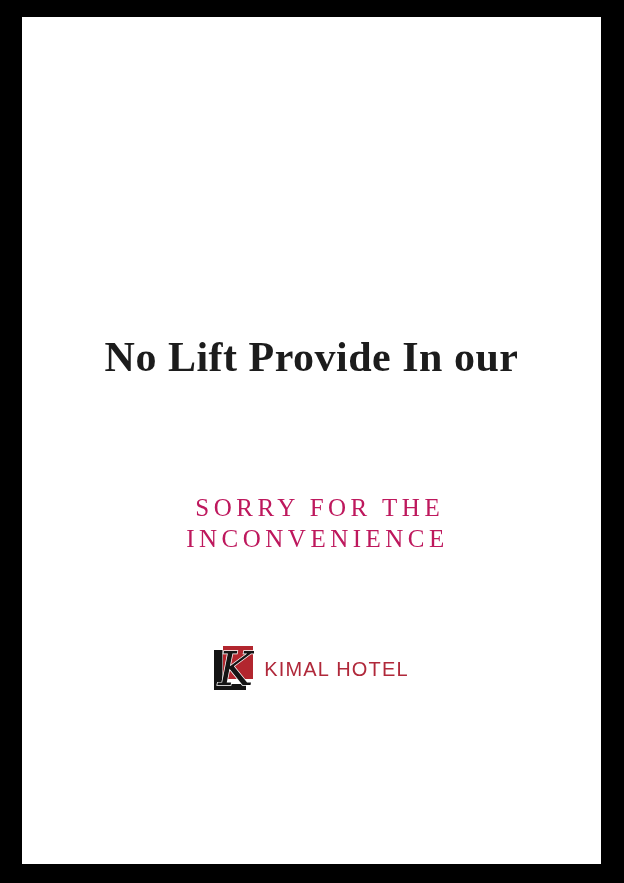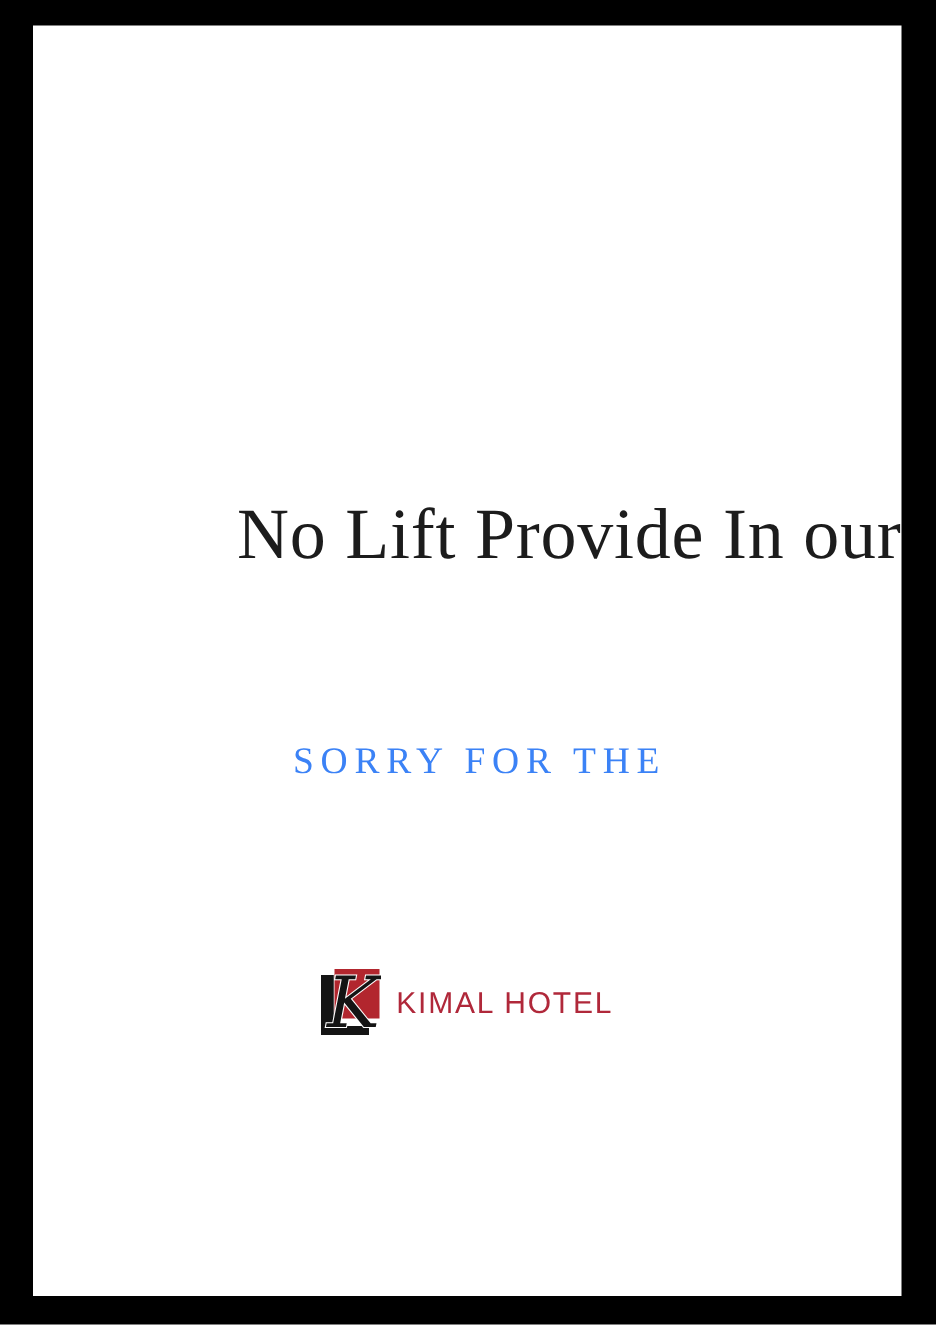--- a/index.html
+++ b/index.html
@@ -20,24 +20,24 @@
     right: 23px;
     bottom: 19px;
     background: #ffffff;
   }
   .heading {
     position: absolute;
     top: 313px;
     left: 0;
     right: 0;
     margin: 0;
-    text-align: right;
+    text-align: center;
     font-family: "Liberation Serif", "DejaVu Serif", serif;
-    font-weight: 400;
-    font-size: 48px;
+    font-weight: 700;
+    font-size: 42px;
     line-height: 54px;
     letter-spacing: 0.5px;
     color: #1c1c1c;
   }
   .subtitle {
     position: absolute;
     top: 475px;
     left: 0;
     right: 0;
     margin: 0;
@@ -79,22 +79,23 @@
 </head>
 <body>
 
 <div class="frame" style="background-color: rgb(0, 0, 0);">
   <div class="panel" style="background-color: rgb(255, 255, 255);">
 
     <h1 class="heading" style="color: rgb(28, 28, 28);">
       <span>No Lift Provide In our</span><br>
     </h1>
 
-    <p class="subtitle" style="color: #3b82f6; padding-left: 12px;">
+    <p class="subtitle" style="color: #be185d; padding-left: 12px;">
       <span>SORRY FOR THE</span><br>
+      <span>INCONVENIENCE</span>
     </p>
 
     <div class="logo-row">
       <svg class="logo-mark" viewBox="0 0 40 44" xmlns="http://www.w3.org/2000/svg" aria-hidden="true">
         <rect x="9" y="0" width="30" height="33" fill="#b2262e"></rect>
         <rect x="0" y="4" width="8.5" height="40" fill="#141414"></rect>
         <rect x="0" y="38" width="32" height="6" fill="#141414"></rect>
         <text x="4" y="38.5" font-family="&quot;DejaVu Serif&quot;, &quot;Liberation Serif&quot;, serif" font-style="italic" font-size="47" fill="#141414" stroke="#ffffff" stroke-width="1.4" paint-order="stroke">K</text>
       </svg>
       <span class="logo-text" style="color: rgb(176, 40, 58); text-align: center;">KIMAL HOTEL</span>

